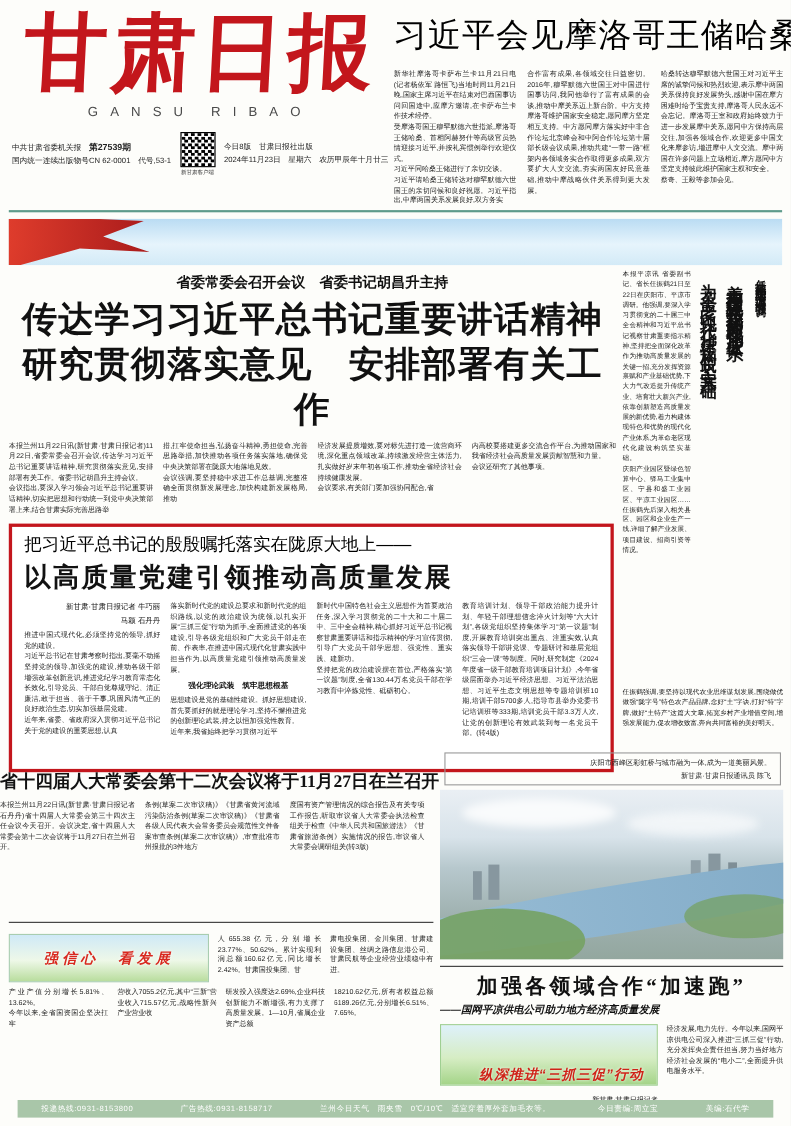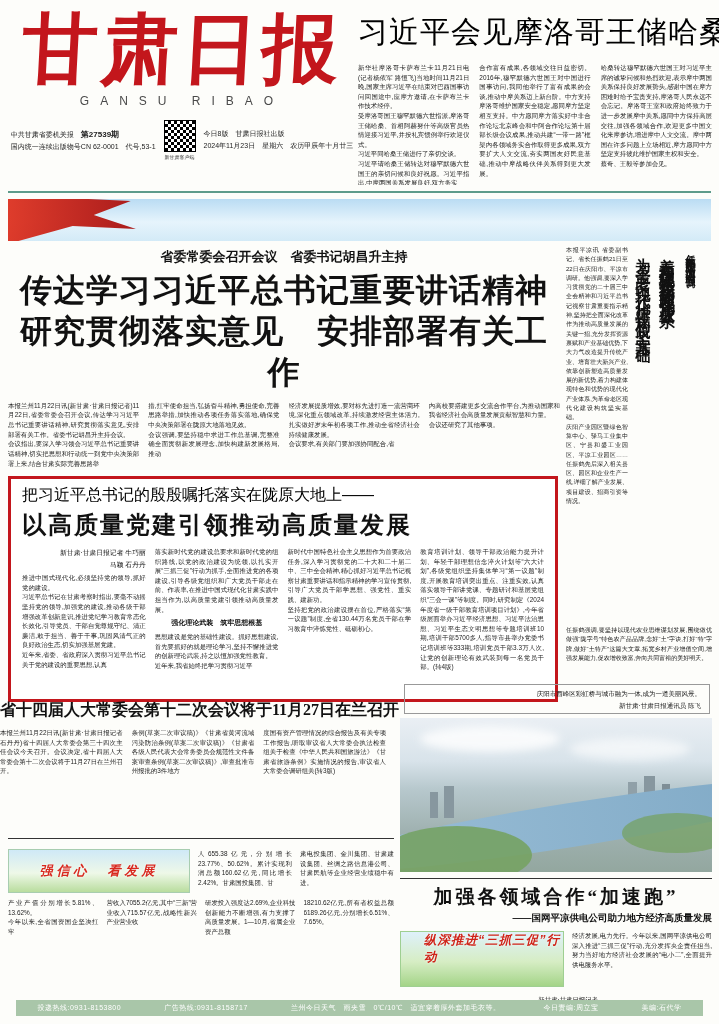--- a/index.html
+++ b/index.html
@@ -104,25 +104,25 @@
              display:flex;align-items:center;justify-content:center;}
   .ss-banner span{font-size:13px;font-weight:900;font-style:italic;color:#d8281e;letter-spacing:4px;
                   text-shadow:0 0 3px #fff;}
   .ss-row1 .coltext{flex:1;height:44px;}
   .ss-row2{display:flex;gap:8px;margin-top:5px;height:58px;}
   .ss-row2>div{flex:1;}
 
   
   .dl{position:absolute;left:400px;top:884px;width:312px;}
   .dl-h{margin:0;font-family:"Liberation Serif",serif;font-size:19px;font-weight:900;text-align:center;letter-spacing:3px;}
-  .dl-sub{text-align:right;font-size:9.5px;font-weight:700;margin-top:2px;}
+  .dl-sub{text-align:left;font-size:9.5px;font-weight:700;margin-top:2px;font-style:italic;}
   .dl-row{display:flex;gap:8px;margin-top:6px;}
-  .dl-banner{width:164px;height:56px;flex:none;border:1px solid #9fcf92;box-sizing:border-box;
+  .dl-banner{width:198px;height:56px;flex:none;border:1px solid #9fcf92;box-sizing:border-box;
              background:linear-gradient(180deg,#def1fb 0%,#d6edc4 55%,#a4d488 100%);
-             display:flex;align-items:flex-start;justify-content:center;padding-left:23px;}
+             display:flex;align-items:flex-end;justify-content:center;padding-left:23px;}
   .dl-banner span{font-size:12.5px;font-weight:900;font-style:italic;color:#cf2318;letter-spacing:1px;
                   text-shadow:0 0 3px #fff;}
   .dl-row .coltext{flex:1;height:62px;}
   .dl-bottom{width:198px;margin-top:3px;}
   .dl-byline{font-size:6.4px;text-align:right;}
   .dl-open{font-size:6.4px;margin-top:2px;text-align:justify;}
 
   
   .foot{position:absolute;left:16px;top:1000px;width:687px;height:16px;background:#a9c6a9;color:#fff;
         display:flex;align-items:center;justify-content:space-around;font-size:7px;letter-spacing:.5px;}

